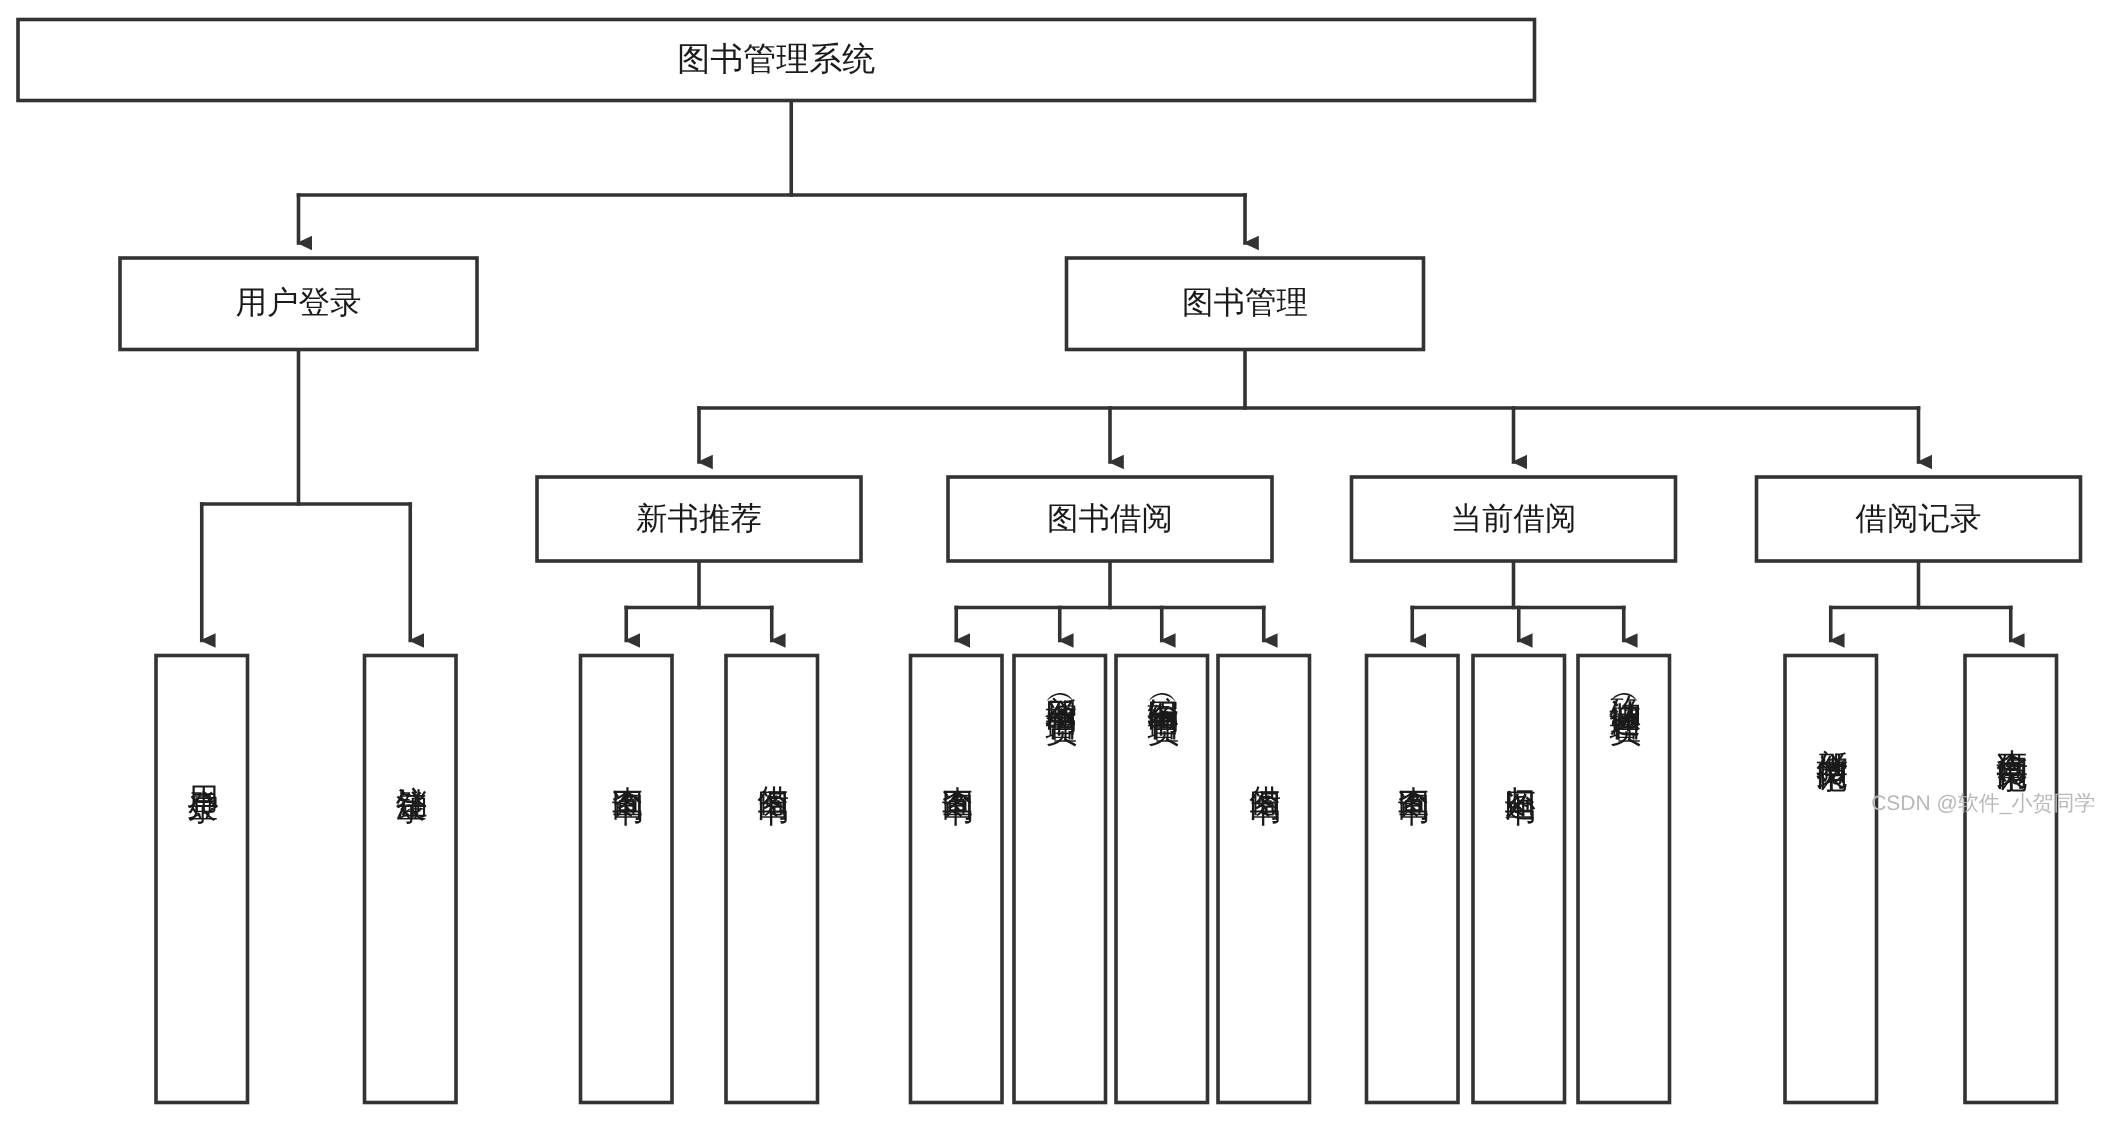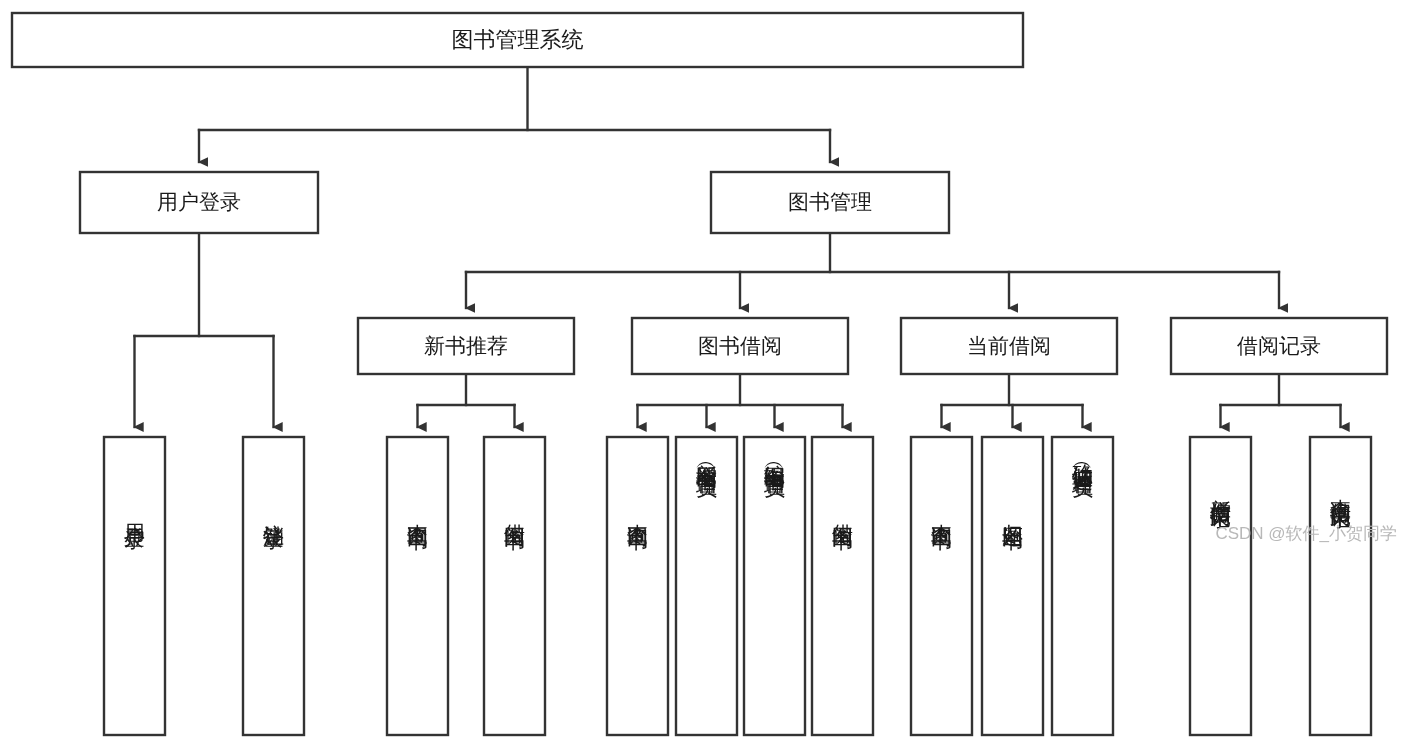--- a/index.html
+++ b/index.html
@@ -72,21 +72,21 @@
     line-height: 1.05;
     color: #1a1a1a;
     letter-spacing: 2px;
     white-space: nowrap;
   }
   .watermark {
     position: absolute;
     right: 8px;
     bottom: 4px;
     font-family: "Liberation Sans", sans-serif;
-    font-size: 17px;
+    font-size: 14px;
     color: #b8b8b8;
     white-space: nowrap;
     pointer-events: none;
   }
 </style>
 </head>
 <body>
 
 <div id="diagram-root">
 

